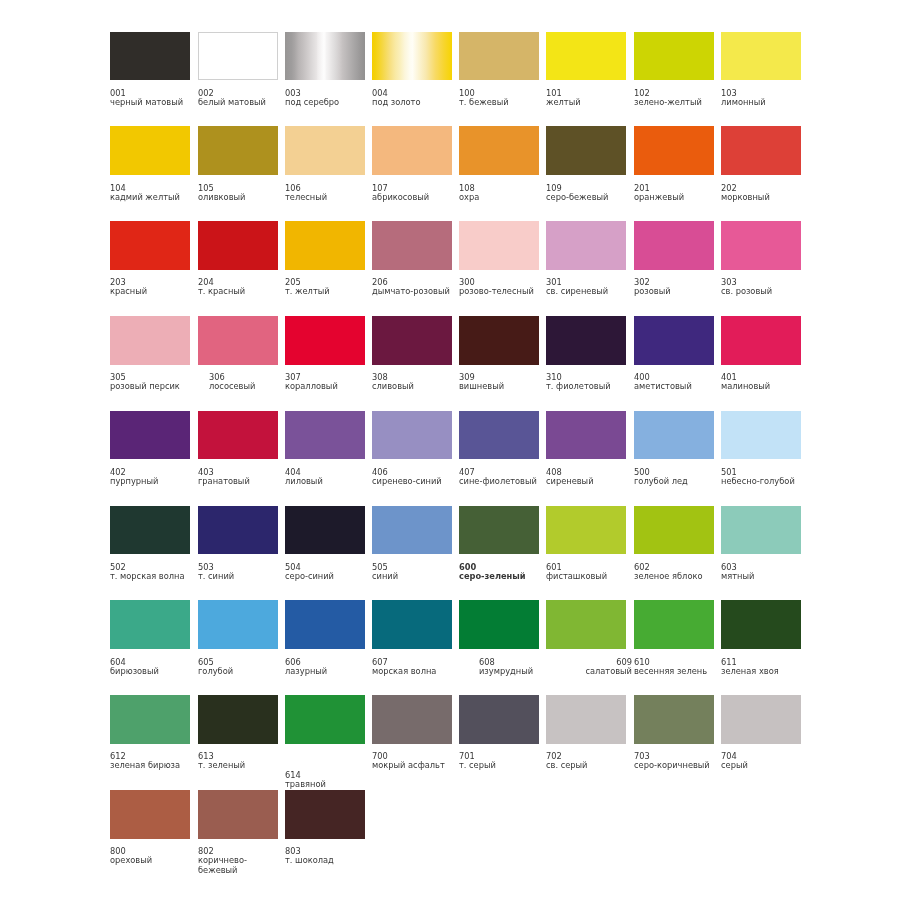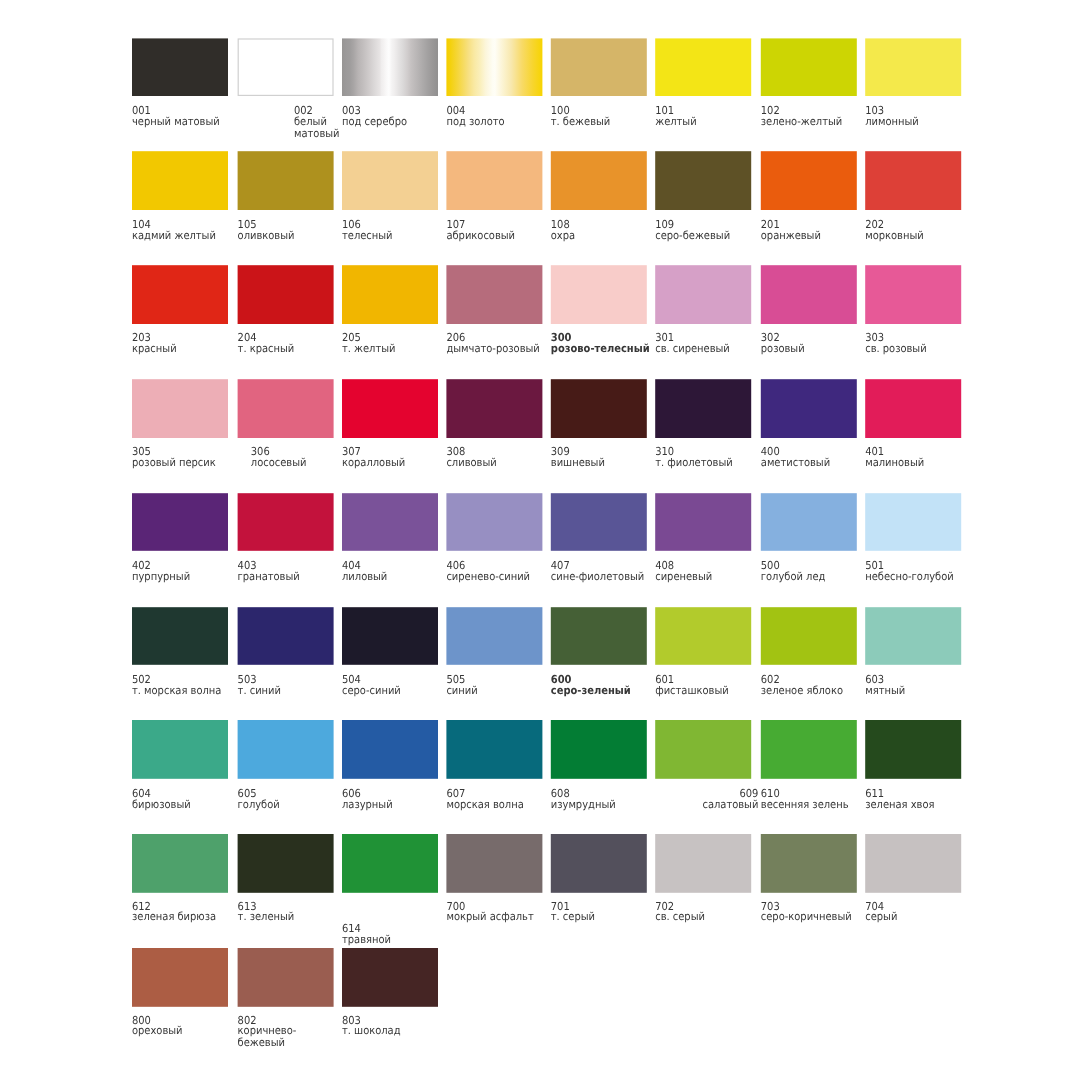--- a/index.html
+++ b/index.html
@@ -37,21 +37,21 @@
   <div class="row">
    <div class="cell" style="left:0.0px">
     <div class="chip" style="background: rgb(48, 45, 41);"></div>
     <div class="lbl" style="color: rgb(55, 55, 55);">
      <div class="code">001</div>
      <div class="name">черный матовый</div>
     </div>
    </div>
    <div class="cell" style="left:87.22px">
     <div class="chip white" style="background: rgb(255, 255, 255); border-color: rgb(208, 208, 208);"></div>
-    <div class="lbl" style="color: rgb(55, 55, 55); margin-left: 47px;">
+    <div class="lbl" style="color: rgb(55, 55, 55);">
      <div class="code">002</div>
      <div class="name">белый матовый</div>
     </div>
    </div>
    <div class="cell" style="left:174.44px">
     <div class="chip" style="background: linear-gradient(to right, rgb(151, 149, 148) 0%, rgb(155, 153, 153) 4%, rgb(158, 156, 156) 8%, rgb(168, 165, 165) 12%, rgb(184, 180, 180) 17%, rgb(196, 192, 192) 23%, rgb(207, 203, 203) 28%, rgb(220, 217, 217) 34%, rgb(232, 229, 229) 39.5%, rgb(239, 237, 237) 41%, rgb(244, 242, 242) 43.5%, rgb(249, 248, 248) 46%, rgb(253, 253, 253) 48.6%, rgb(251, 250, 250) 50%, rgb(244, 243, 243) 52%, rgb(240, 238, 238) 54.5%, rgb(229, 227, 227) 59%, rgb(220, 218, 218) 63%, rgb(209, 205, 205) 68%, rgb(197, 193, 193) 72%, rgb(181, 178, 178) 80%, rgb(165, 163, 163) 88%, rgb(154, 152, 152) 94%, rgb(145, 144, 144) 100%);"></div>
     <div class="lbl" style="color: rgb(55, 55, 55);">
      <div class="code">003</div>
      <div class="name">под серебро</div>
     </div>
@@ -174,21 +174,21 @@
    </div>
    <div class="cell" style="left:261.66px">
     <div class="chip" style="background: rgb(182, 108, 124);"></div>
     <div class="lbl" style="color: rgb(55, 55, 55);">
      <div class="code">206</div>
      <div class="name">дымчато-розовый</div>
     </div>
    </div>
    <div class="cell" style="left:348.88px">
     <div class="chip" style="background: rgb(248, 204, 201);"></div>
-    <div class="lbl" style="color: rgb(55, 55, 55); font-weight: bold;">
+    <div class="lbl" style="color: rgb(55, 55, 55);">
      <div class="code">300</div>
      <div class="name">розово-телесный</div>
     </div>
    </div>
    <div class="cell" style="left:436.1px">
     <div class="chip" style="background: rgb(214, 160, 199);"></div>
     <div class="lbl" style="color: rgb(55, 55, 55);">
      <div class="code">301</div>
      <div class="name">св. сиреневый</div>
     </div>
@@ -406,21 +406,21 @@
    </div>
    <div class="cell" style="left:261.66px">
     <div class="chip" style="background: rgb(7, 106, 124);"></div>
     <div class="lbl" style="color: rgb(55, 55, 55);">
      <div class="code">607</div>
      <div class="name">морская волна</div>
     </div>
    </div>
    <div class="cell" style="left:348.88px">
     <div class="chip" style="background: rgb(3, 125, 52);"></div>
-    <div class="lbl" style="color: rgb(55, 55, 55);">
+    <div class="lbl" style="color: rgb(55, 55, 55); margin-left: 20px;">
      <div class="code">608</div>
      <div class="name">изумрудный</div>
     </div>
    </div>
    <div class="cell" style="left:436.1px">
     <div class="chip" style="background: rgb(128, 183, 51);"></div>
     <div class="lbl" style="color: rgb(55, 55, 55); text-align: right;">
      <div class="code">609</div>
      <div class="name">салатовый</div>
     </div>

